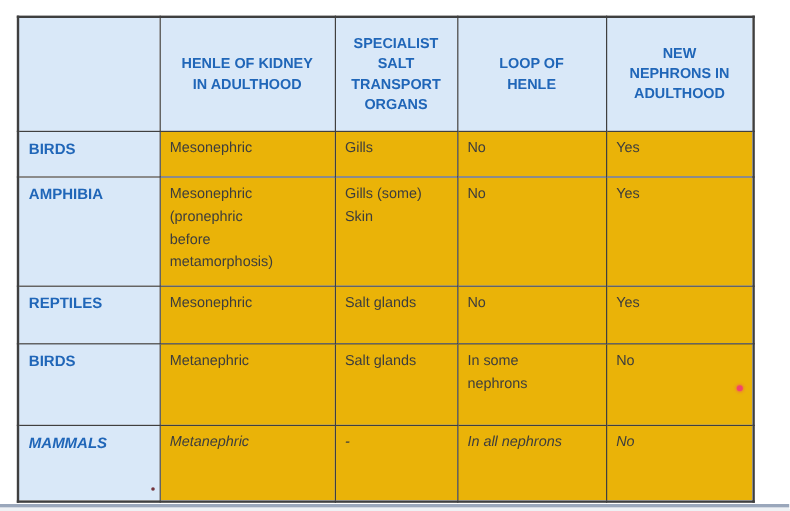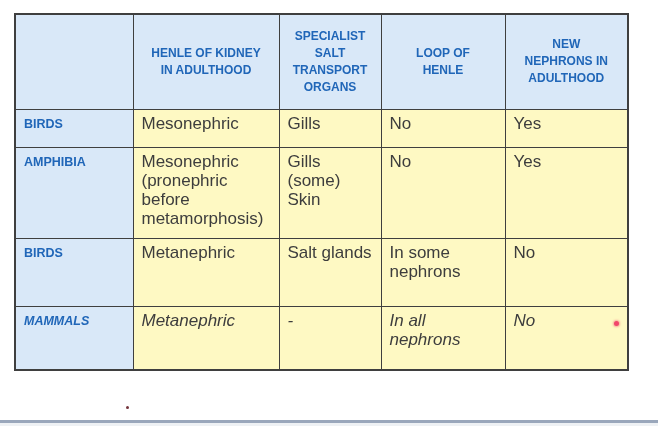--- a/index.html
+++ b/index.html
@@ -48,23 +48,23 @@
     font-weight: bold;
     font-size: 12.5px;
     line-height: 17px;
     text-align: left;
     vertical-align: top;
     padding: 6px 8px;
     white-space: pre-line;
   }
   
   table.cmp tbody td {
-    background: #fef9c3;
+    background: #eab308;
     color: #3d3d3d;
-    font-size: 17px;
+    font-size: 12px;
     line-height: 19px;
     text-align: left;
     vertical-align: top;
     padding: 4px 8px;
     white-space: pre-line;
   }
   tr.r-fish     { height: 38px; }
   tr.r-amphibia { height: 91px; padding-left: 28px; }
   tr.r-reptiles { height: 48px; }
   tr.r-birds    { height: 68px; padding-left: 36px; }
@@ -142,20 +142,27 @@
         <th>AMPHIBIA</th>
         <td>Mesonephric
 (pronephric
 before
 metamorphosis)</td>
         <td>Gills (some)
 Skin</td>
         <td>No</td>
         <td>Yes</td>
       </tr>
+      <tr class="r-reptiles">
+        <th>REPTILES</th>
+        <td>Mesonephric</td>
+        <td>Salt glands</td>
+        <td>No</td>
+        <td>Yes</td>
+      </tr>
       <tr class="r-birds">
         <th>BIRDS</th>
         <td>Metanephric</td>
         <td>Salt glands</td>
         <td>In some
 nephrons</td>
         <td>No</td>
       </tr>
       <tr class="r-mammals">
         <th>MAMMALS</th>

